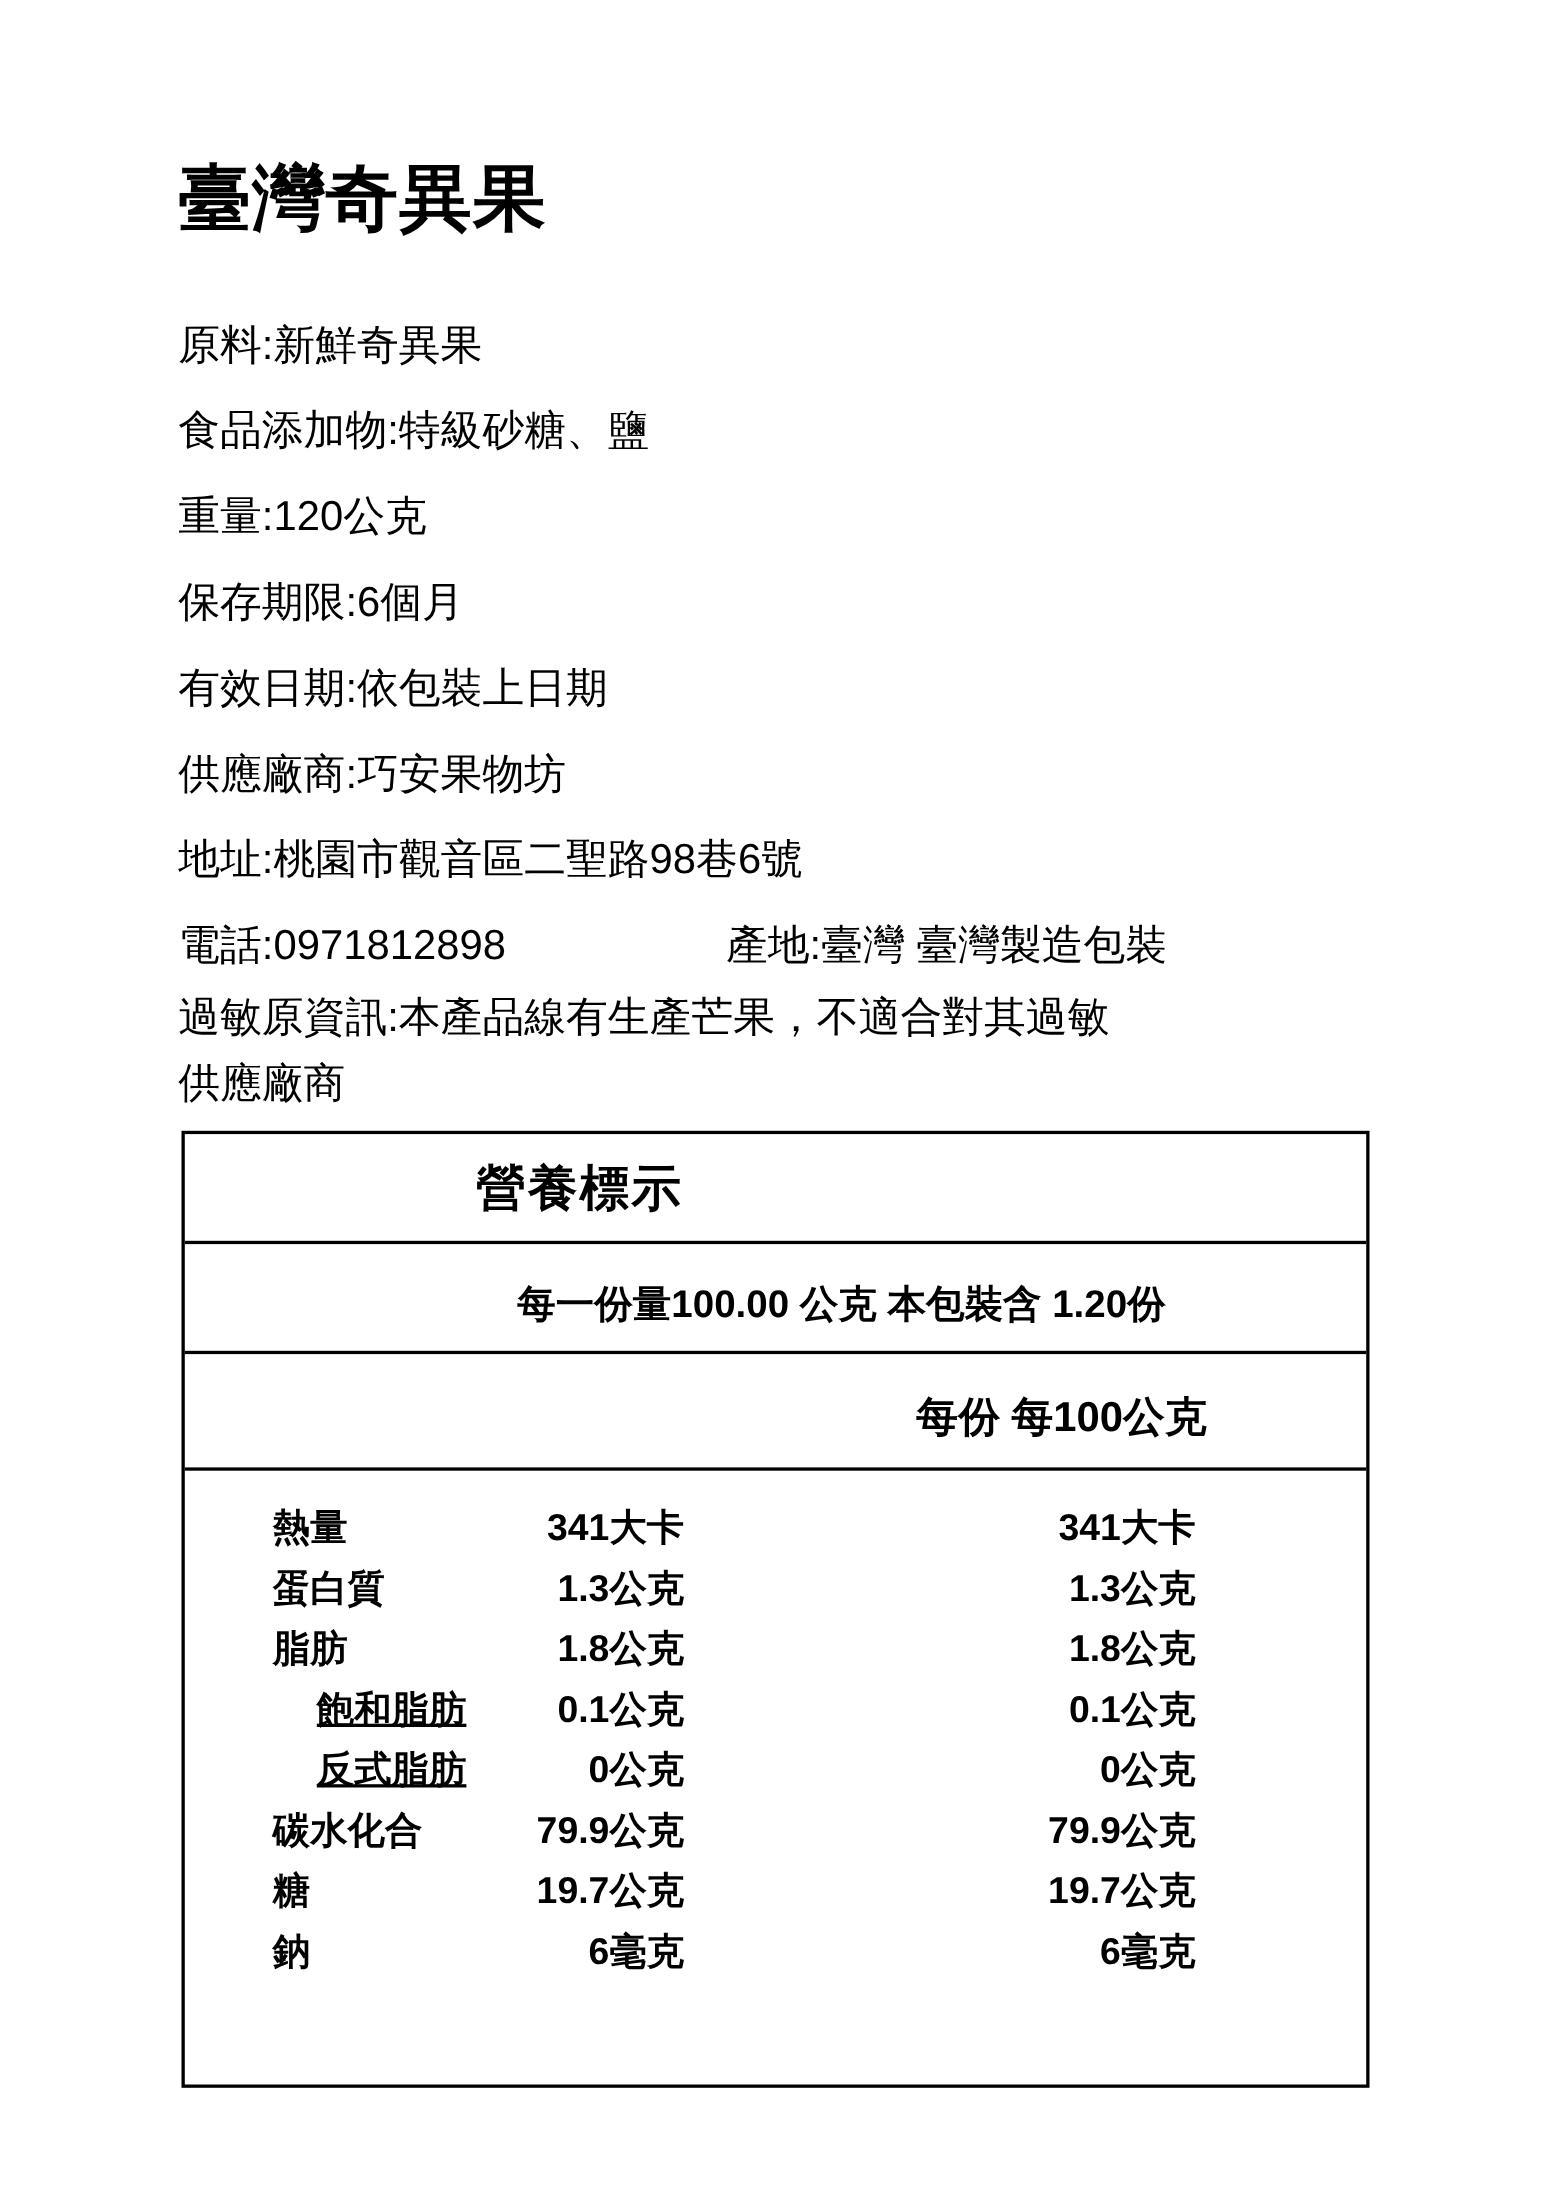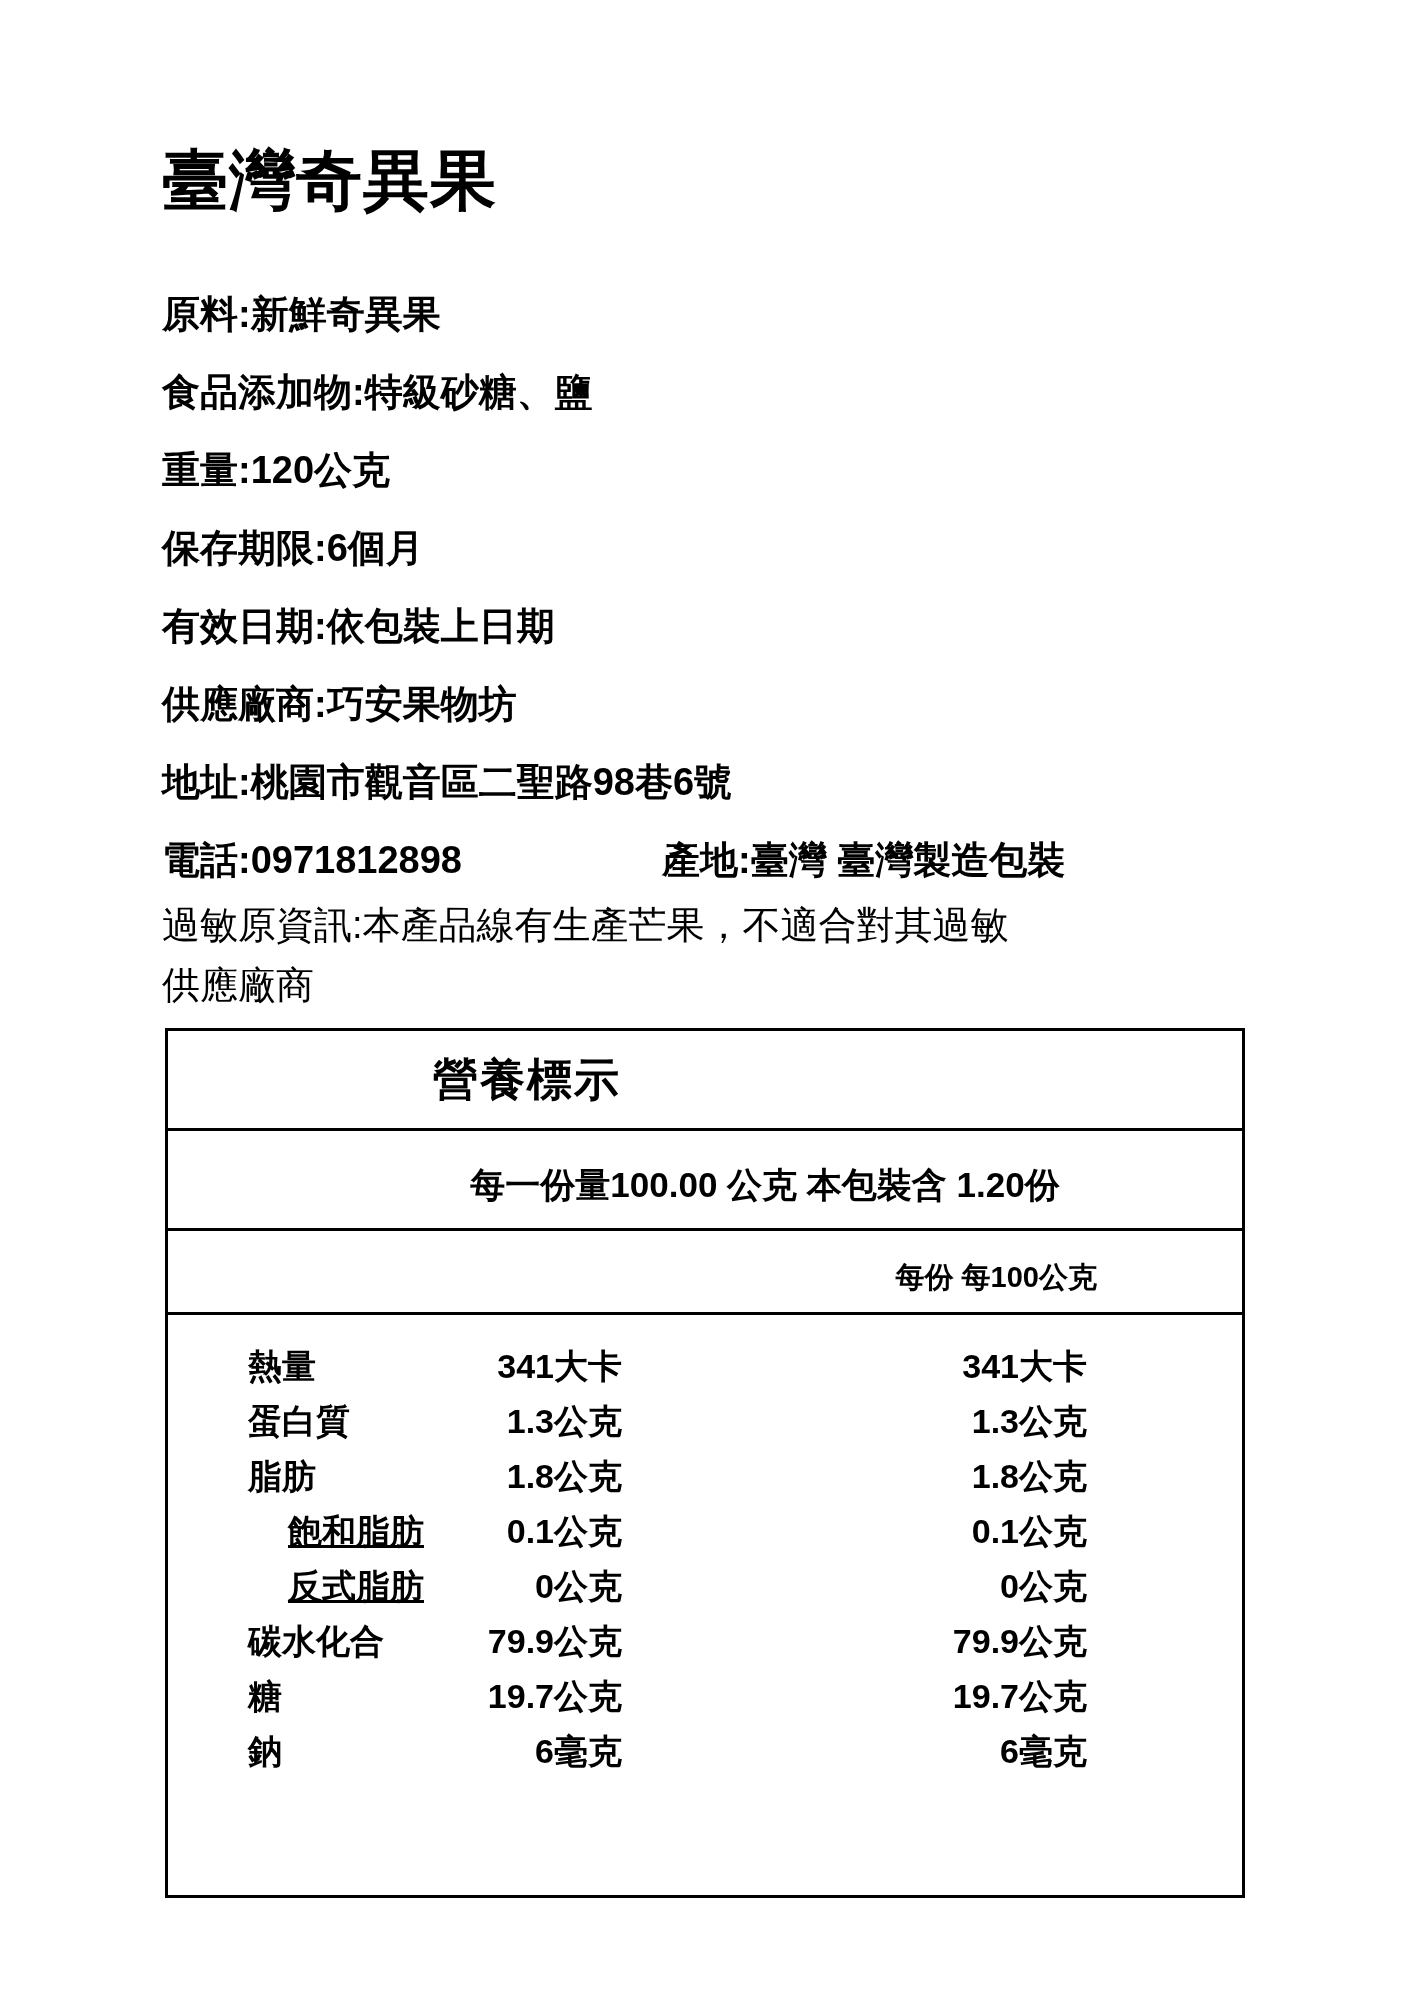--- a/index.html
+++ b/index.html
@@ -10,21 +10,21 @@
     font-family: "Liberation Sans", sans-serif;
     position: relative; overflow: hidden;
   }
   .content { position: absolute; left: 162px; top: 145px; width: 1086px; }
 
   .title {
     margin: 0; font-size: 66px; line-height: 70px;
     font-weight: 700; letter-spacing: 1px;
   }
 
-  .info-line { font-size: 38px; line-height: 42px; margin-top: 36px; font-weight: 700; }
+  .info-line { font-size: 38px; line-height: 42px; margin-top: 36px; font-weight: 400; }
   .info-line.first { margin-top: 78px; }
   .origin { margin-left: 200px; }
 
   .allergen { font-size: 38px; line-height: 60px; margin-top: 14px; font-weight: 400; }
 
   .ntable {
     margin-top: 13px; margin-left: 3px;
     width: 1080px; height: 870px;
     border: 3px solid #000;
   }
@@ -34,24 +34,24 @@
     padding-right: 356px;
     font-size: 45px; font-weight: 700; letter-spacing: 2px;
   }
   .nt-serving-row {
     height: 100px; border-bottom: 3px solid #000;
     display: flex; align-items: center; justify-content: center;
     padding-left: 120px; padding-top: 12px;
     font-size: 35px; font-weight: 700;
   }
   .nt-header-row {
-    height: 84px; border-bottom: 3px solid #000;
+    height: 106px; border-bottom: 3px solid #000;
     display: flex; align-items: center; justify-content: flex-end;
     padding-right: 145px; padding-top: 12px;
-    font-size: 29px; font-weight: 700;
+    font-size: 38px; font-weight: 700;
   }
   .nt-body { height: 419px; padding: 24px 155px 0 80px; }
   .nt-row {
     display: grid; grid-template-columns: 185px 189px 1fr;
     height: 55px; align-items: center;
     font-size: 34px; font-weight: 700;
   }
   .nt-label { text-align: left; white-space: nowrap; }
   .nt-label.indent { padding-left: 40px; text-decoration: underline; }
   .nt-val { text-align: right; white-space: nowrap; }

